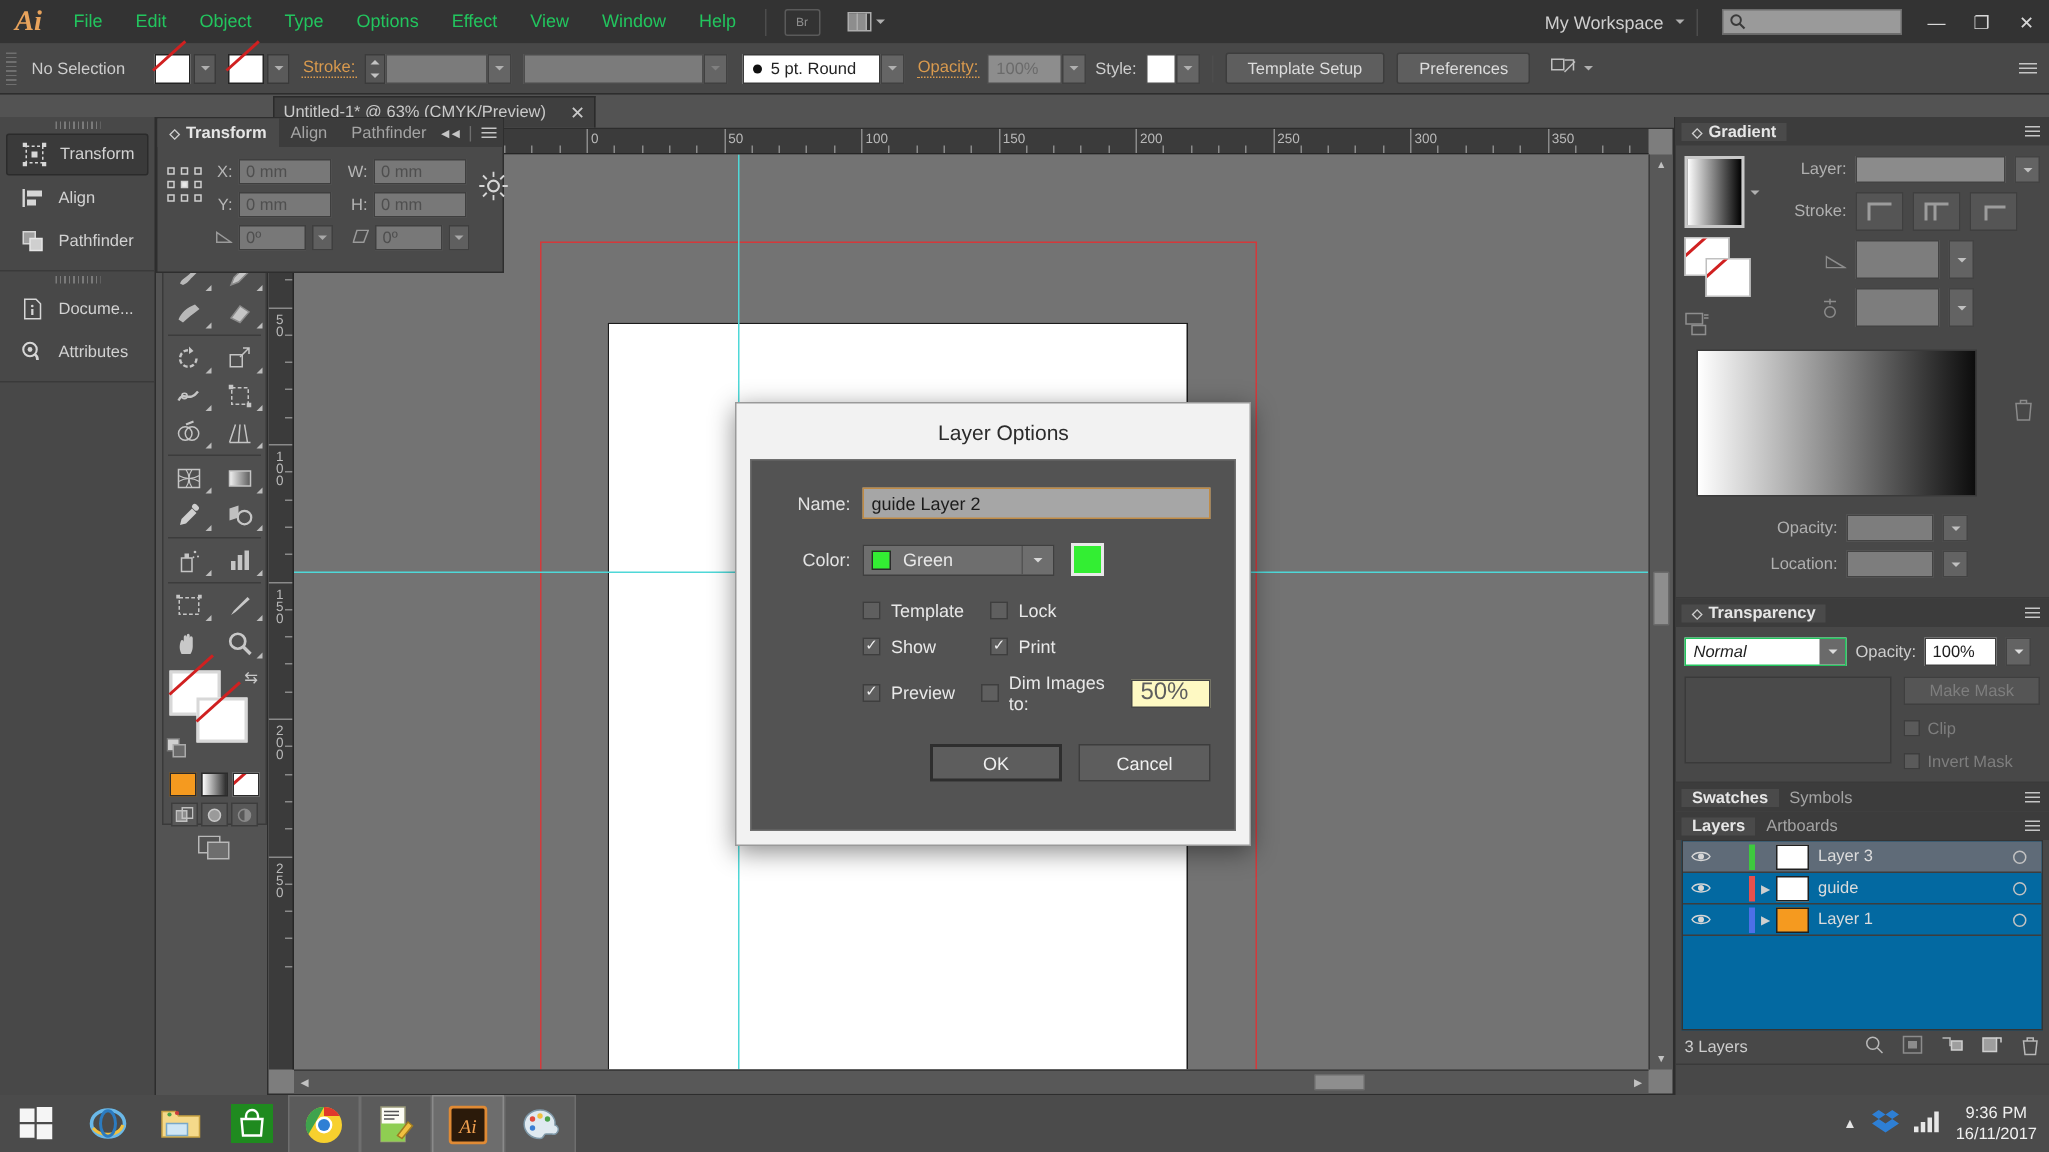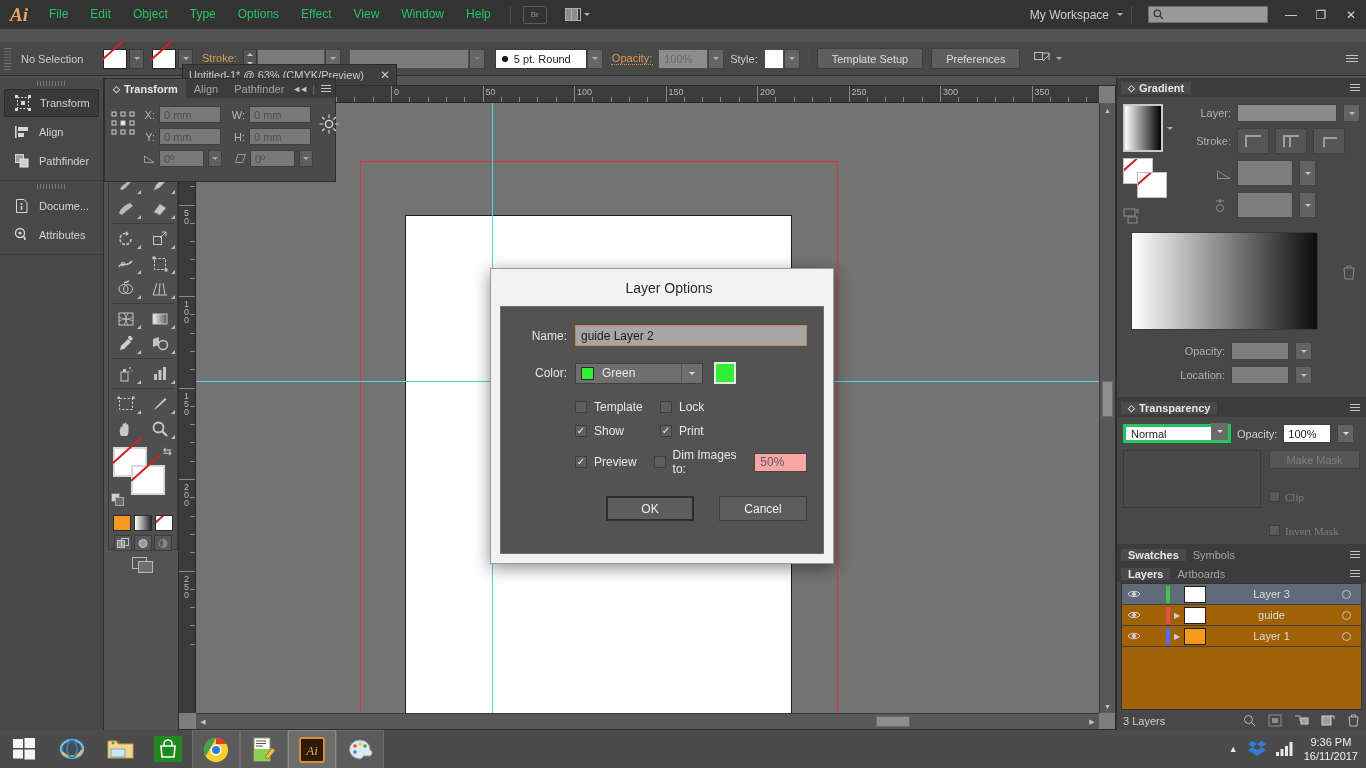--- a/index.html
+++ b/index.html
@@ -51,21 +51,21 @@
     display: flex; align-items: center; padding-left: 4px; margin: 0 8px;
   }
   .win-btns { display: flex; height: 29px; }
   .win-btn {
     width: 30px; height: 29px; display: flex; align-items: center; justify-content: center;
     color: #d8d8d8; font-size: 12px;
   }
 
   
   .controlbar {
-    position: absolute; left: 0; top: 42px; width: 1366px; height: 34px;
+    position: absolute; left: 0; top: 29px; width: 1366px; height: 34px;
     background: #484848; border-bottom: 1px solid #2d2d2d;
     display: flex; align-items: center;
   }
   .grip { width: 7px; height: 22px; background: repeating-linear-gradient(to bottom, #6f6f6f 0 1px, transparent 1px 3px); margin: 0 4px; }
   .cb-label { font-size: 11px; color: #cdcdcd; padding: 0 6px; }
   .cb-label.dotted { color: #d99a4e; border-bottom: 1px dotted #d99a4e; padding: 0 1px; margin: 0 5px 0 8px; }
   .swatch-box {
     width: 24px; height: 20px; background: #fff; border: 1px solid #242424; position: relative;
   }
   .swatch-box.none::after, .swatch-none::after {
@@ -232,35 +232,36 @@
   .gfield.dimmed { background: #7d7d7d; }
   .gdrop { width: 17px; height: 18px; background: #636363; border: 1px solid #434343; display:flex;align-items:center;justify-content:center;}
   .gthumb { width: 40px; height: 48px; border: 2px solid #c9c9c9; background: linear-gradient(90deg, #fff 0%, #000 100%); }
   .gstrokebtn { width: 32px; height: 26px; background: #555; border: 1px solid #3f3f3f; display:flex;align-items:center;justify-content:center;}
   .gradbar {
     height: 98px; background: linear-gradient(90deg, #ffffff 0%, #0c0c0c 100%);
     border: 1px solid #3a3a3a; margin: 4px 24px 4px 8px;
   }
   .tr-row { display: flex; align-items: center; gap: 6px; margin-bottom: 7px; }
   .tr-sel {
-    width: 108px; height: 19px; background: #ffffff; border: 3px solid #22c55e;
-    display: flex; align-items: flex-end; padding-left: 5px; color: #1d1d1d; font-size: 11px;
+    width: 108px; height: 19px; background: #ffffff; border: 1px solid #22c55e;
+    display: flex; align-items: center; padding-left: 5px; color: #1d1d1d; font-size: 11px;
     justify-content: space-between;
+    font-style: italic;
   }
   .tr-sel .dd { width: 17px; height: 17px; background: #6a6a6a; display:flex;align-items:center;justify-content:center;}
   .tr-opa { width: 48px; height: 19px; background: #ffffff; border: 1px solid #3f3f3f; display: flex; align-items: center; padding-left: 4px; color: #1d1d1d; font-size: 11px;}
   .tr-thumbs { display: flex; gap: 8px; }
   .tr-box { width: 138px; height: 58px; background: #4a4a4a; border: 1px solid #3a3a3a; }
   .tr-mask { flex: 1; }
   .tr-mbtn { height: 19px; background: #555; border: 1px solid #3f3f3f; display: flex; align-items:center; justify-content:center; color:#7e7e7e; font-size: 11px; }
   .chk { width: 11px; height: 11px; background: #5a5a5a; border: 1px solid #3d3d3d; display:inline-flex; align-items:center; justify-content:center; }
-  .tr-crow { display: flex; gap: 5px; margin-top: 22px; color: #7e7e7e; font-size: 11px; font-family: Liberation Serif, serif; }
+  .tr-crow { display: flex; gap: 5px; margin-top: 10px; color: #7e7e7e; font-size: 11px; }
 
   
-  .layers-list { background: #a16207; border: 1px solid #343434; margin: 0 4px; text-align: center; }
+  .layers-list { background: #0369a1; border: 1px solid #343434; margin: 0 4px; }
   .lrow { height: 21px; display: flex; align-items: center; border-bottom: 1px solid #3d3d3d; font-size: 11px; color: #dcdcdc; }
   .lrow.selected { background: #5f6b78; }
   .leye { width: 24px; display: flex; align-items: center; justify-content: center; }
   .llockcol { width: 20px; }
   .lcolor { width: 4px; height: 17px; }
   .ltri { width: 14px; display: flex; align-items: center; justify-content: center; color: #cfcfcf; font-size: 8px; }
   .lthumb { width: 22px; height: 17px; border: 1px solid #202020; margin-right: 6px; }
   .lname { flex: 1; }
   .ltarget { width: 30px; display: flex; align-items: center; justify-content: center; }
   .ltarget i { width: 9px; height: 9px; border: 1.5px solid #c2c2c2; border-radius: 50%; display: block; }
@@ -312,22 +313,22 @@
   .dlg-select .ddbtn { margin-left: auto; width: 21px; height: 19px; border-left: 1px solid #545454; display:flex; align-items:center; justify-content:center; }
   .dlg-colorchip { width: 22px; height: 22px; border: 2px solid #e9e9e9; margin-left: 11px; }
   .dlg-checks { margin-left: 58px; }
   .dlg-crow { display: flex; align-items: center; margin-bottom: 10px; }
   .dlg-cb { display: flex; align-items: center; gap: 7px; font-size: 12px; color: #e8e8e8; }
   .dlg-cb.first { width: 85px; }
   .cbox {
     width: 12px; height: 12px; background: #5f5f5f; border: 1px solid #3e3e3e;
     display: flex; align-items: center; justify-content: center; color: #f0f0f0; font-size: 10px; line-height: 1;
   }
-  .dim-field { width: 56px; height: 19px; background: #fca5a5; border: 1px solid #454545; color: #5e5e5e; font-size: 12px; display:flex; align-items:center; padding-left: 5px; margin-left: 7px;}
-  .dlg-buttons { display: flex; justify-content: flex-end; gap: 25px; margin-top: 20px; }
+  .dim-field { width: 56px; height: 19px; background: #fef9c3; border: 1px solid #454545; color: #5e5e5e; font-size: 16px; display:flex; align-items:center; padding-left: 5px; margin-left: 7px;}
+  .dlg-buttons { display: flex; justify-content: flex-end; gap: 11px; margin-top: 20px; }
   .dlg-btn {
     width: 88px; height: 25px; background: #5d5d5d; border: 1px solid #3d3d3d;
     display: flex; align-items: center; justify-content: center; font-size: 12px; color: #f0f0f0;
   }
   .dlg-btn.primary { border: 2px solid #2e2e2e; }
 </style>
 </head>
 <body>
 
 <div id="app">

